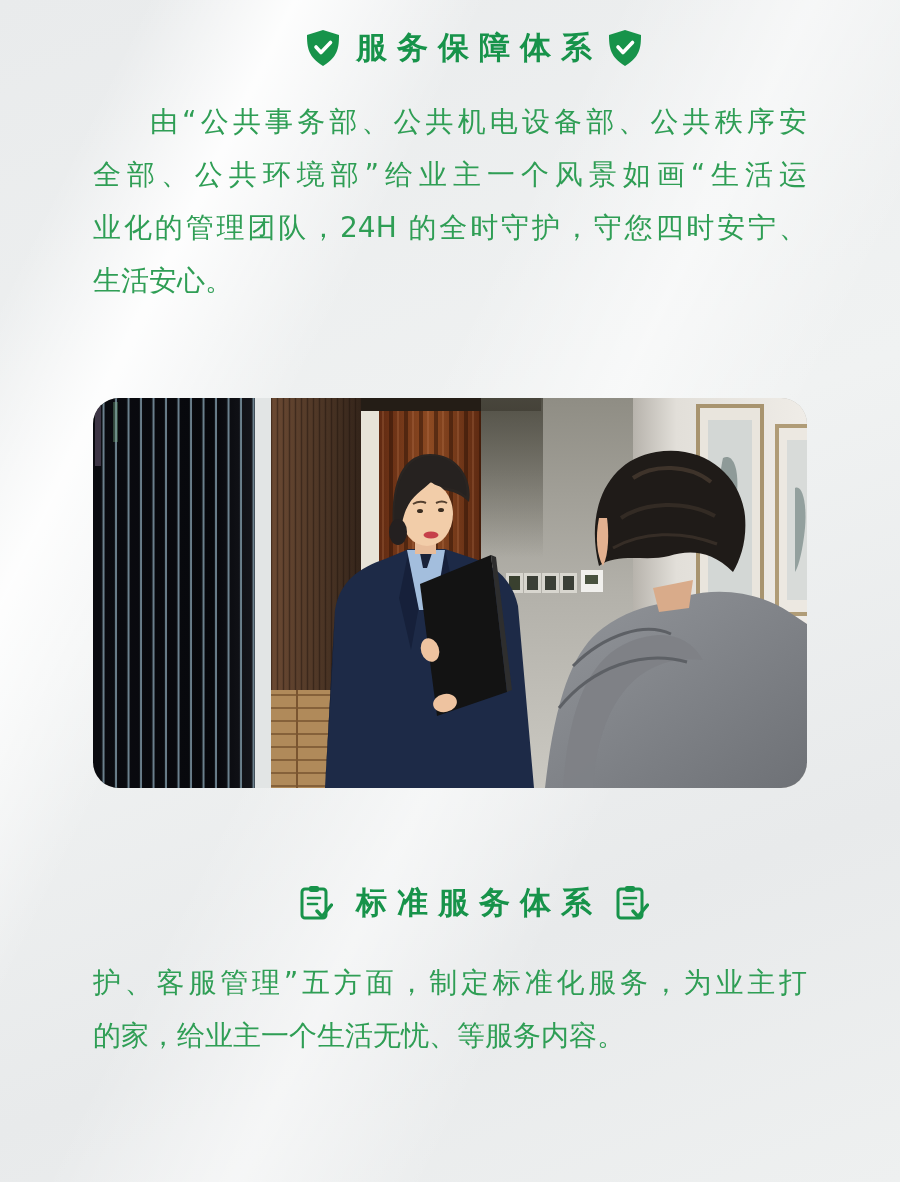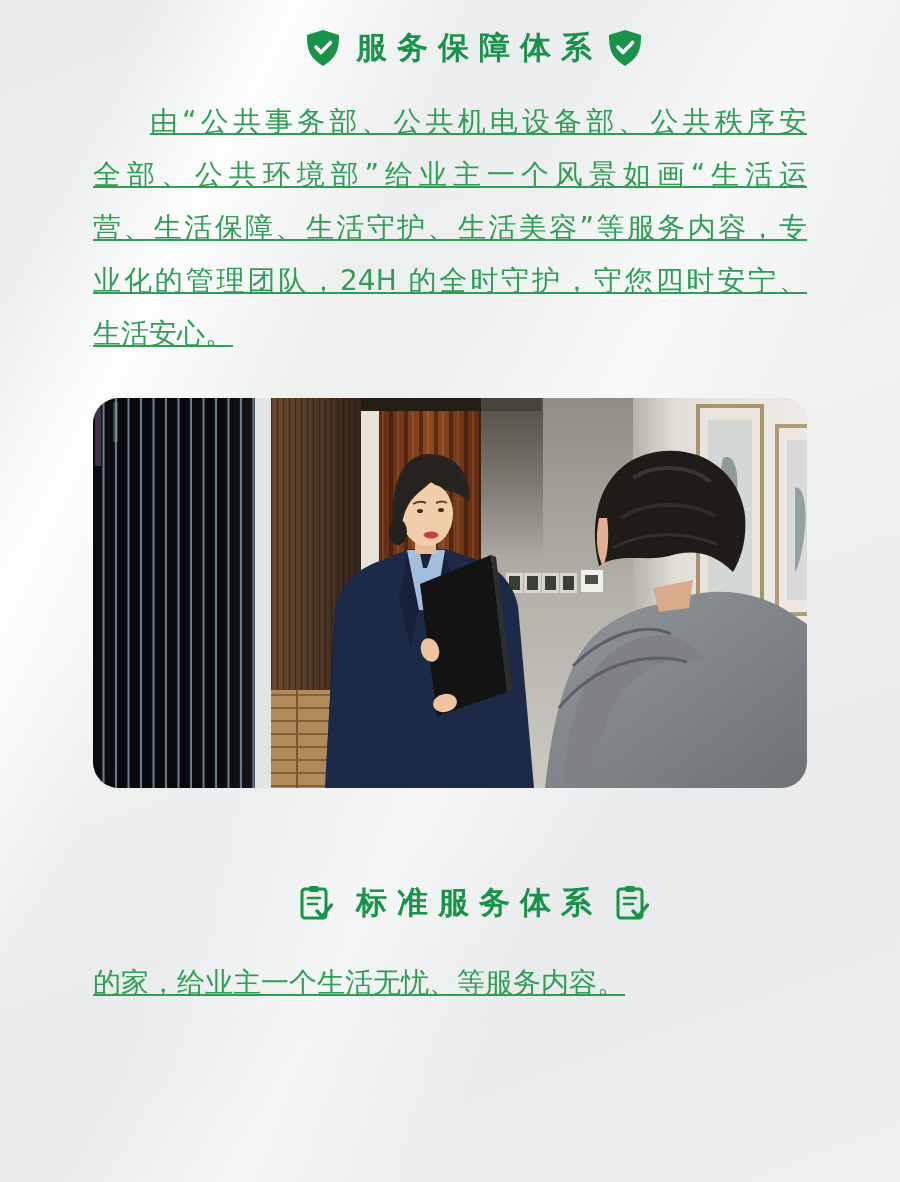--- a/index.html
+++ b/index.html
@@ -17,21 +17,20 @@
   .heading-text{
     font-size:31px;font-weight:bold;color:#17934a;letter-spacing:10px;margin-right:-10px;
     white-space:nowrap;
   }
   .h-icon{flex:0 0 auto;display:block;}
   .para{position:absolute;left:93px;width:714px;}
   .jline{
     height:53px;line-height:53px;font-size:28px;color:#2f9e55;
     text-align:justify;text-align-last:justify;white-space:nowrap;
     text-justify:inter-character;
-    text-decoration:underline;
   }
   .jline.jlast{text-align-last:left;}
   .jline.jindent{text-indent:57px;}
   .photo{
     position:absolute;left:93px;top:398px;width:714px;height:390px;
     border-radius:26px;overflow:hidden;background:#b9b7b0;
   }
   .photo svg{display:block;}
 </style>
 </head>
@@ -45,21 +44,20 @@
   <span class="heading-text">服务保障体系</span>
   <svg class="h-icon" width="36" height="38" viewBox="0 0 36 38">
     <path d="M18 1 L34 6 C34 18 33 28 18 37 C3 28 2 18 2 6 Z" fill="#17934a"></path>
     <path d="M11 18 L16 23.5 L25.5 13.5" fill="none" stroke="#ffffff" stroke-width="3.6" stroke-linecap="round" stroke-linejoin="round"></path>
   </svg>
 </div>
 
 <div class="para" style="top:95px;">
   <div class="jline jindent">由“公共事务部、公共机电设备部、公共秩序安</div>
   <div class="jline">全部、公共环境部”给业主一个风景如画“生活运</div>
-  <div class="jline">营、生活保障、生活守护、生活美容”等服务内容，专</div>
   <div class="jline">业化的管理团队，24H 的全时守护，守您四时安宁、</div>
   <div class="jline jlast">生活安心。</div>
 </div>
 
 <div class="photo">
 <svg width="714" height="390" viewBox="0 0 714 390">
   <defs>
     <linearGradient id="wallG" x1="0" y1="0" x2="0" y2="1">
       <stop offset="0" stop-color="#8f8d84"></stop>
           <stop offset="0.5" stop-color="#b3b1aa"></stop>
@@ -228,14 +226,15 @@
   <svg class="h-icon" width="34" height="38" viewBox="0 0 34 38">
     <rect x="3" y="5" width="24" height="29" rx="3" fill="none" stroke="#17934a" stroke-width="3"></rect>
     <rect x="10" y="2" width="10" height="6" rx="2" fill="#17934a"></rect>
     <line x1="9" y1="14" x2="21" y2="14" stroke="#17934a" stroke-width="2.6" stroke-linecap="round"></line>
     <line x1="9" y1="20" x2="18" y2="20" stroke="#17934a" stroke-width="2.6" stroke-linecap="round"></line>
     <path d="M18 27 L23 32.5 L32.5 21" fill="none" stroke="#17934a" stroke-width="3.4" stroke-linecap="round" stroke-linejoin="round"></path>
   </svg>
 </div>
 
 <div class="para" style="top:956px;">
+  <div class="jline">护、客服管理”五方面，制定标准化服务，为业主打</div>
   <div class="jline jlast">的家，给业主一个生活无忧、等服务内容。</div>
 </div>
 
 </body></html>

